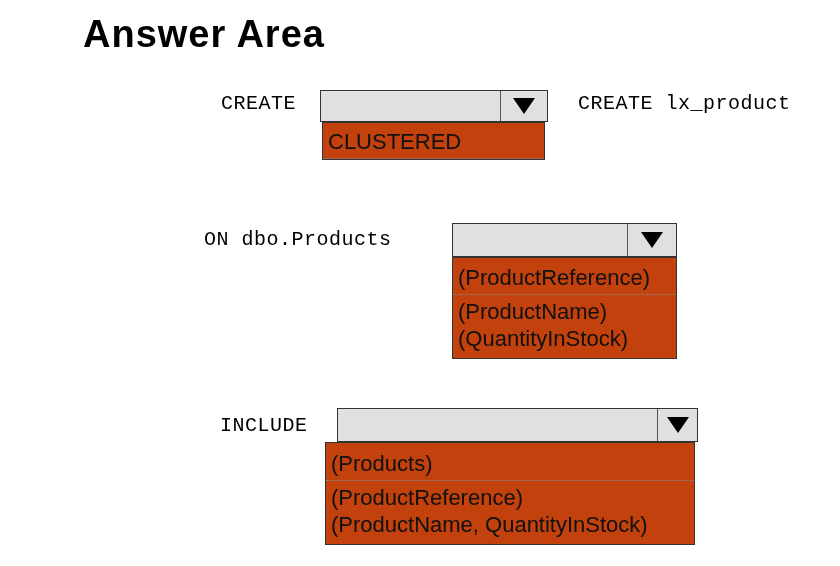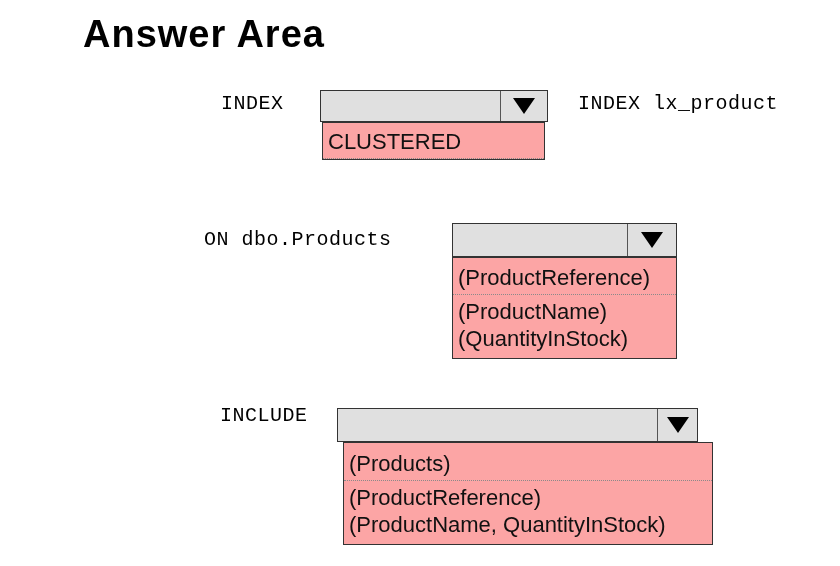--- a/index.html
+++ b/index.html
@@ -54,21 +54,21 @@
   }
   .tri {
     width: 0;
     height: 0;
     border-left: 11px solid transparent;
     border-right: 11px solid transparent;
     border-top: 16px solid #000000;
   }
   .list {
     position: absolute;
-    background: #fca5a5;
+    background: #c2410c;
     border: 1px solid #333333;
     box-sizing: border-box;
     font-size: 22px;
     color: #111111;
   }
   .opt-first {
     display: flex;
     align-items: flex-end;
     box-sizing: border-box;
     border-bottom: 1px dotted #8a8a8a;
@@ -83,30 +83,30 @@
   .opt-group-pad { padding-top: 3px; padding-bottom: 6px; }
 </style>
 </head>
 <body>
 
 <div class="canvas">
 
   <div class="page-title">Answer Area</div>
 
   <div>
-    <div class="code" style="left:221px; top:92px;">INDEX</div>
+    <div class="code" style="left:221px; top:92px;">CREATE</div>
 
     <div class="dd" style="left:320px; top:90px; width:228px; height:32px;">
       <div class="dd-value"></div>
       <div class="dd-arrow-zone" style="width:46px;">
         <div class="tri"></div>
       </div>
     </div>
 
-    <div class="code" style="left:578px; top:92px;">INDEX lx_product</div>
+    <div class="code" style="left:578px; top:92px;">CREATE lx_product</div>
 
     <div class="list" style="left:322px; top:122px; width:223px;">
       <div class="opt-first" style="height:36px;">CLUSTERED</div>
     </div>
   </div>
 
   <div>
     <div class="code" style="left:204px; top:228px;">ON dbo.Products</div>
 
     <div class="dd" style="left:452px; top:223px; width:225px; height:34px;">
@@ -119,30 +119,30 @@
     <div class="list" style="left:452px; top:257px; width:225px;">
       <div class="opt-first" style="height:37px;">(ProductReference)</div>
       <div class="opt-group-pad">
         <div class="opt-line">(ProductName)</div>
         <div class="opt-line">(QuantityInStock)</div>
       </div>
     </div>
   </div>
 
   <div>
-    <div class="code" style="left:220px; top:404px;">INCLUDE</div>
+    <div class="code" style="left:220px; top:414px;">INCLUDE</div>
 
     <div class="dd" style="left:337px; top:408px; width:361px; height:34px;">
       <div class="dd-value"></div>
       <div class="dd-arrow-zone" style="width:39px;">
         <div class="tri"></div>
       </div>
     </div>
 
-    <div class="list" style="left:343px; top:442px; width:370px;">
+    <div class="list" style="left:325px; top:442px; width:370px;">
       <div class="opt-first" style="height:38px;">(Products)</div>
       <div class="opt-group-pad">
         <div class="opt-line">(ProductReference)</div>
         <div class="opt-line">(ProductName, QuantityInStock)</div>
       </div>
     </div>
   </div>
 
 </div>
 

